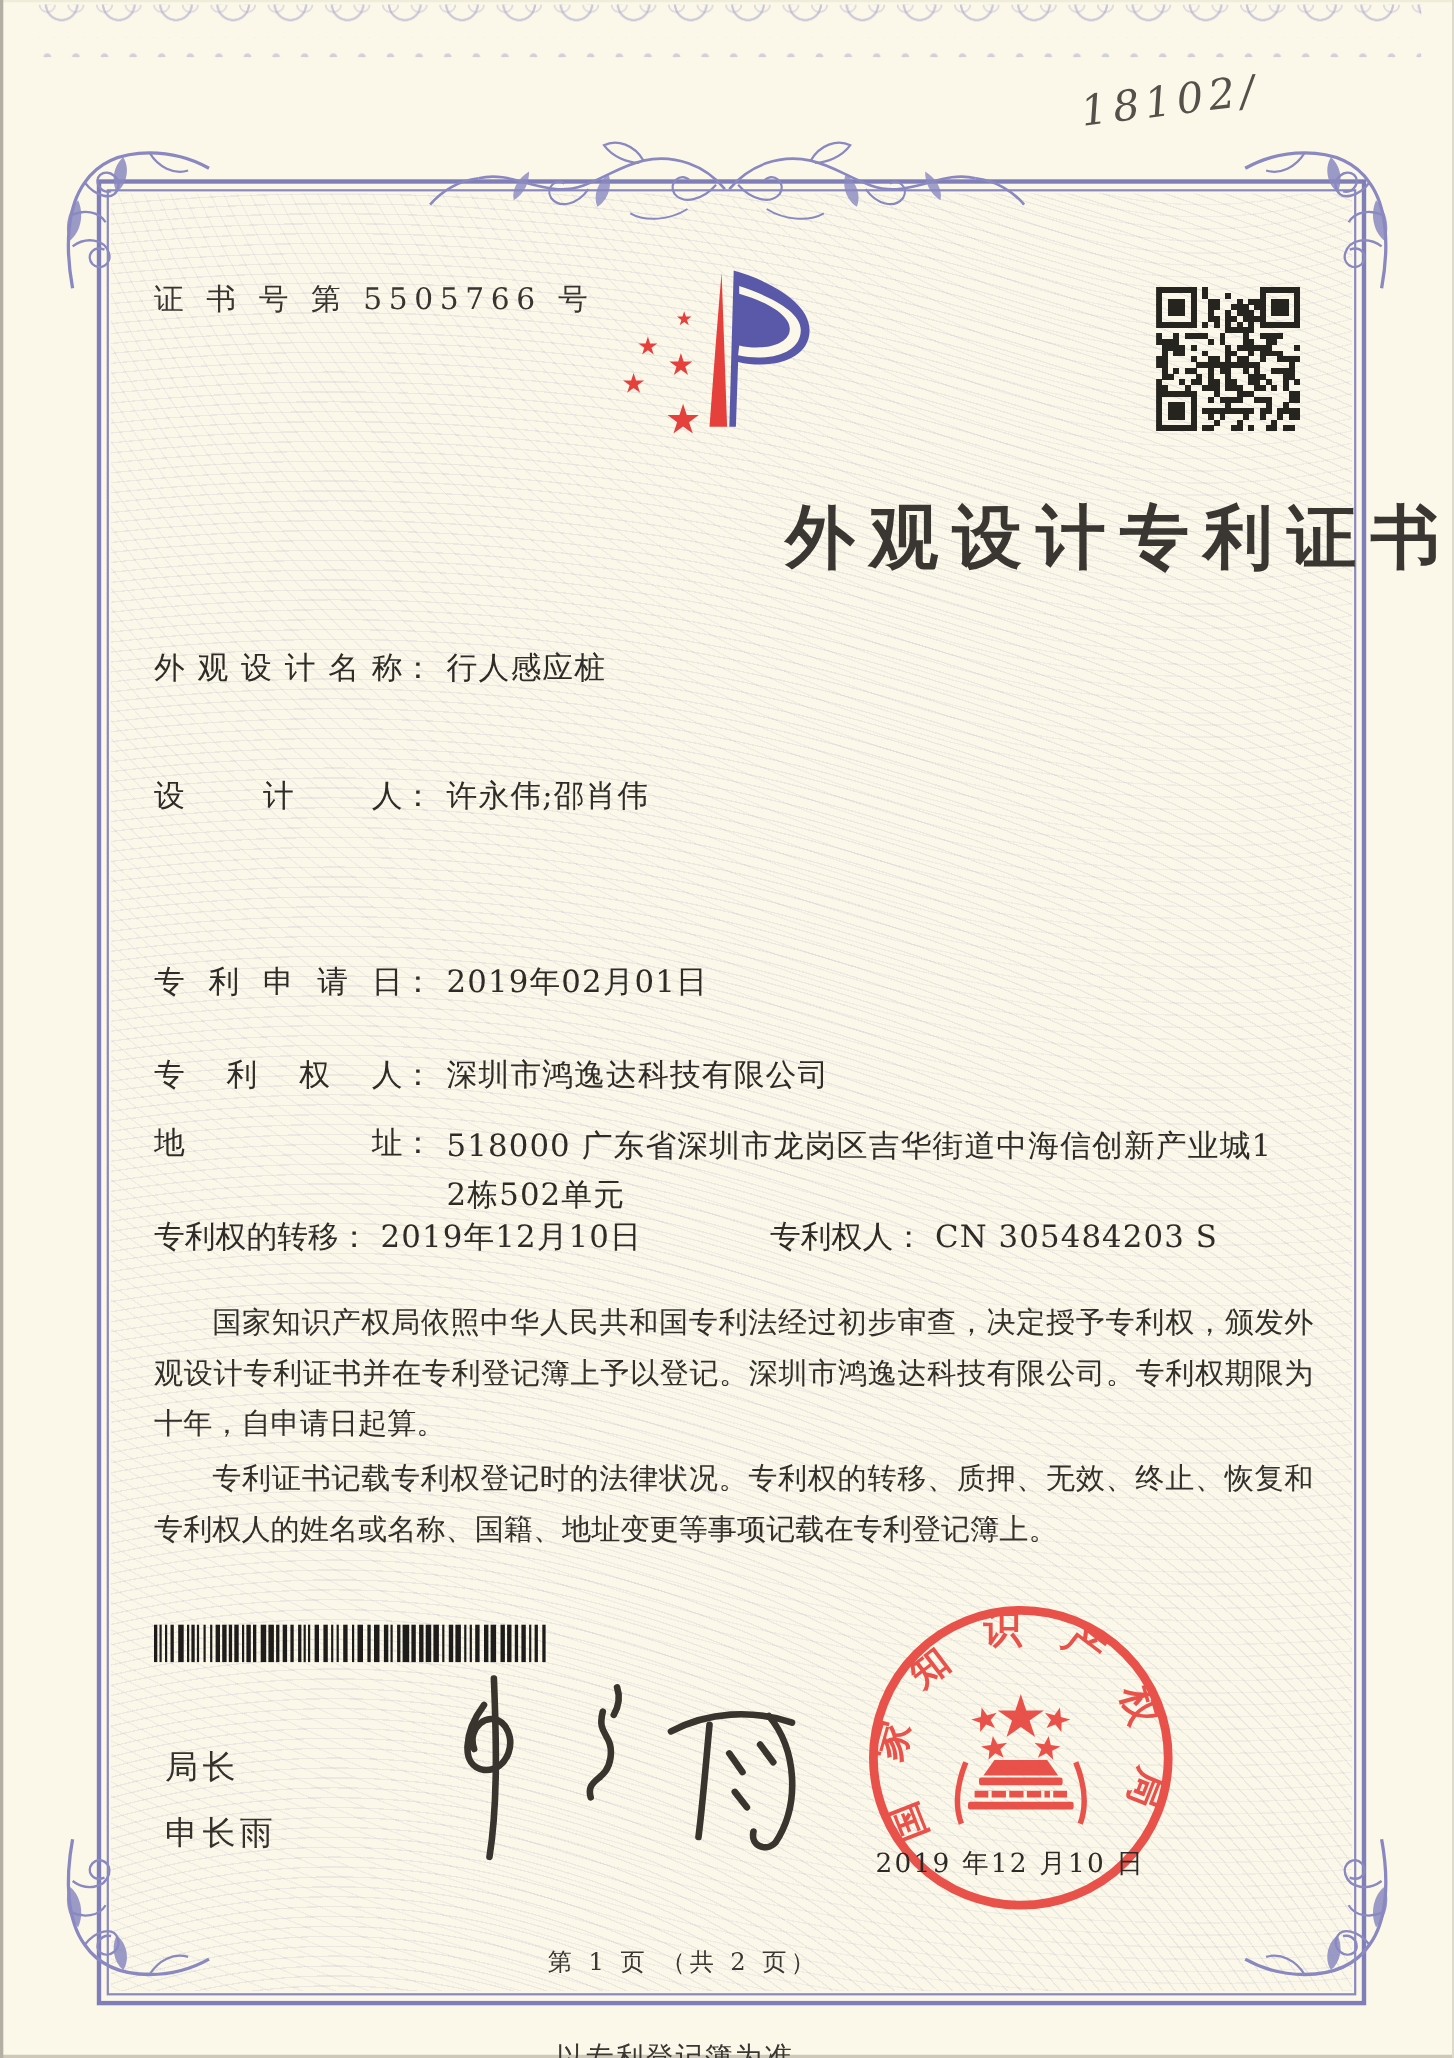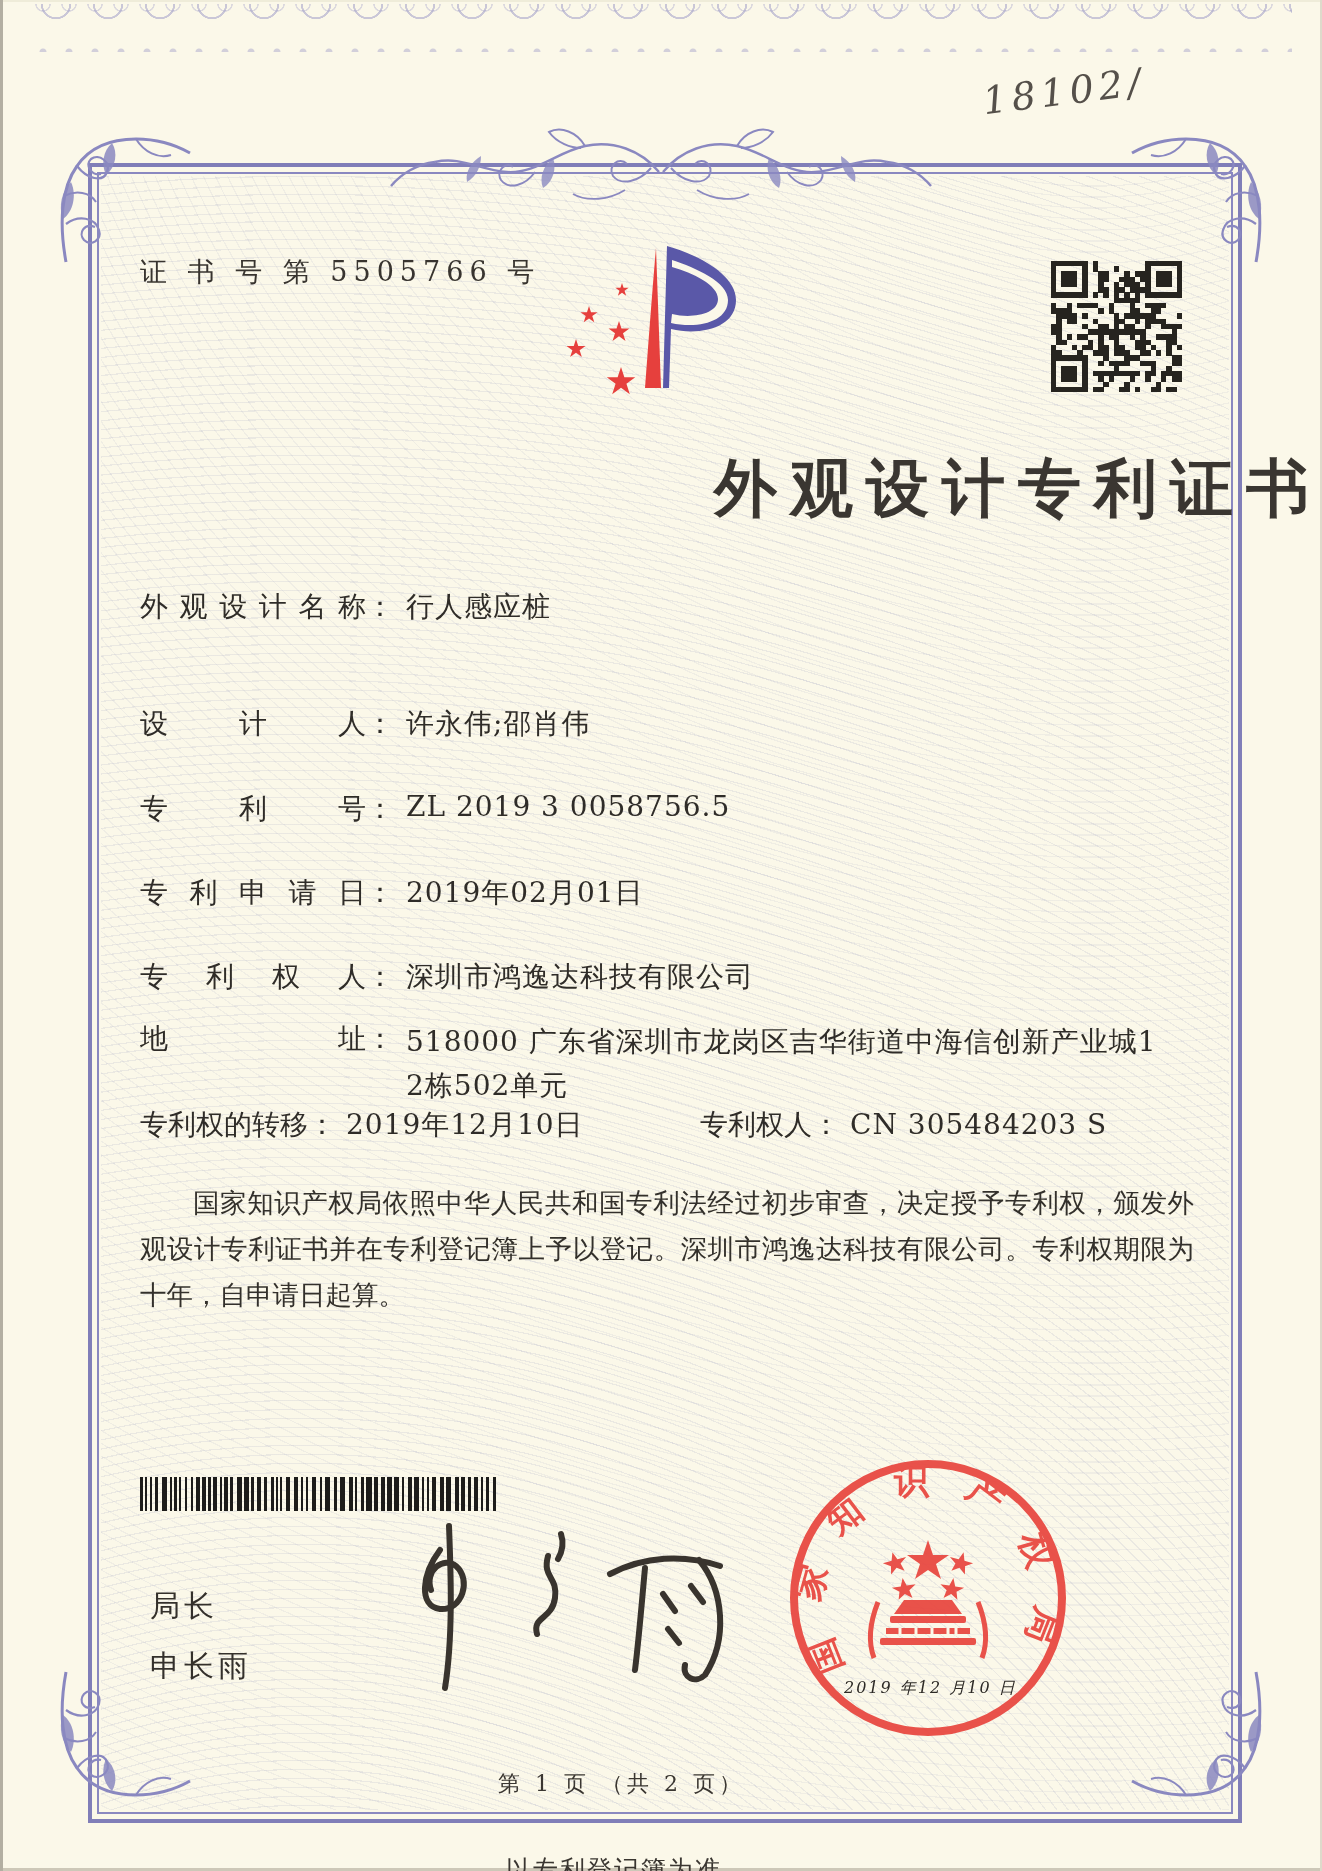--- a/index.html
+++ b/index.html
@@ -54,21 +54,21 @@
   .addr-lines{display:inline-block;margin-left:12px;vertical-align:top;letter-spacing:1px;white-space:normal;width:800px;line-height:44px;}
   .grant-pair1{display:inline-block;width:560px;}
   .paras{position:absolute;left:140px;top:1180px;width:1054px;font-size:26.5px;line-height:46px;text-align:justify;color:#33302b;}
   .paras p{margin:0 0 4px 0;text-indent:2em;}
   .barcode{position:absolute;left:140px;top:1477px;width:368px;height:34px;}
   .barcode i{position:absolute;top:0;bottom:0;background:#1d1c1a;}
   .juzhang{position:absolute;left:150px;top:1586px;font-size:30px;letter-spacing:4px;color:#34302b;}
   .juzhang-name{position:absolute;left:150px;top:1646px;font-size:30px;letter-spacing:4px;color:#34302b;}
   .signature{position:absolute;left:352px;top:1518px;width:410px;height:190px;}
   .seal{position:absolute;left:782px;top:1452px;width:292px;height:292px;opacity:.93;}
-  .seal-date{position:absolute;left:844px;top:1678px;font-size:16px;letter-spacing:2px;color:#2d2a26;font-style:italic;}
+  .seal-date{position:absolute;left:796px;top:1678px;font-size:24px;letter-spacing:2px;color:#2d2a26;}
   .page-info{position:absolute;left:498px;top:1769px;font-size:22px;letter-spacing:4px;color:#3a3631;}
   .cutoff{position:absolute;left:506px;top:1853px;font-size:25px;letter-spacing:2px;color:#3a3631;}
 </style>
 </head>
 <body>
 
 <div class="page">
 
   <div class="lace"></div>
 
@@ -471,38 +471,36 @@
     </svg>
 
   <div class="title">外观设计专利证书</div>
 
   <div class="row" style="top:588px">
     <span class="flabel">外观设计名称</span><span class="fcolon">：</span><span class="fvalue">行人感应桩</span>
   </div>
   <div class="row" style="top:705px">
     <span class="flabel">设计人</span><span class="fcolon">：</span><span class="fvalue">许永伟;邵肖伟</span>
   </div>
-  <div class="row" style="top:790px">
-    <span class="flabel">专利号</span><span class="fcolon">：</span><span class="fvalue">ZL 2019 3 0058756.5</span>
-  </div>
   <div class="row" style="top:874px">
     <span class="flabel">专利申请日</span><span class="fcolon">：</span><span class="fvalue">2019年02月01日</span>
   </div>
   <div class="row" style="top:958px">
     <span class="flabel">专利权人</span><span class="fcolon">：</span><span class="fvalue">深圳市鸿逸达科技有限公司</span>
   </div>
   <div class="row" style="top:1020px">
     <span class="flabel">地址</span><span class="fcolon">：</span><span class="addr-lines"><span>518000 广东省深圳市龙岗区吉华街道中海信创新产业城1</span><br><span>2栋502单元</span></span>
   </div>
   <div class="row" style="top:1106px">
     <span class="grant-pair1"><span>专利权的转移</span><span>：</span><span style="margin-left:10px;letter-spacing:1px">2019年12月10日</span></span><span>专利权人</span><span>：</span><span style="margin-left:10px;letter-spacing:1px">CN 305484203 S</span>
   </div>
 
   <div class="paras">
     <p>国家知识产权局依照中华人民共和国专利法经过初步审查，决定授予专利权，颁发外观设计专利证书并在专利登记簿上予以登记。深圳市鸿逸达科技有限公司。专利权期限为十年，自申请日起算。</p>
+    <p>专利证书记载专利权登记时的法律状况。专利权的转移、质押、无效、终止、恢复和专利权人的姓名或名称、国籍、地址变更等事项记载在专利登记簿上。</p>
   </div>
 
   <div class="barcode">
       <i style="left:0px;width:3px"></i>
       <i style="left:5px;width:2px"></i>
       <i style="left:10px;width:2px"></i>
       <i style="left:15px;width:3px"></i>
       <i style="left:22px;width:5px"></i>
       <i style="left:30px;width:2px"></i>
       <i style="left:34px;width:3px"></i>

